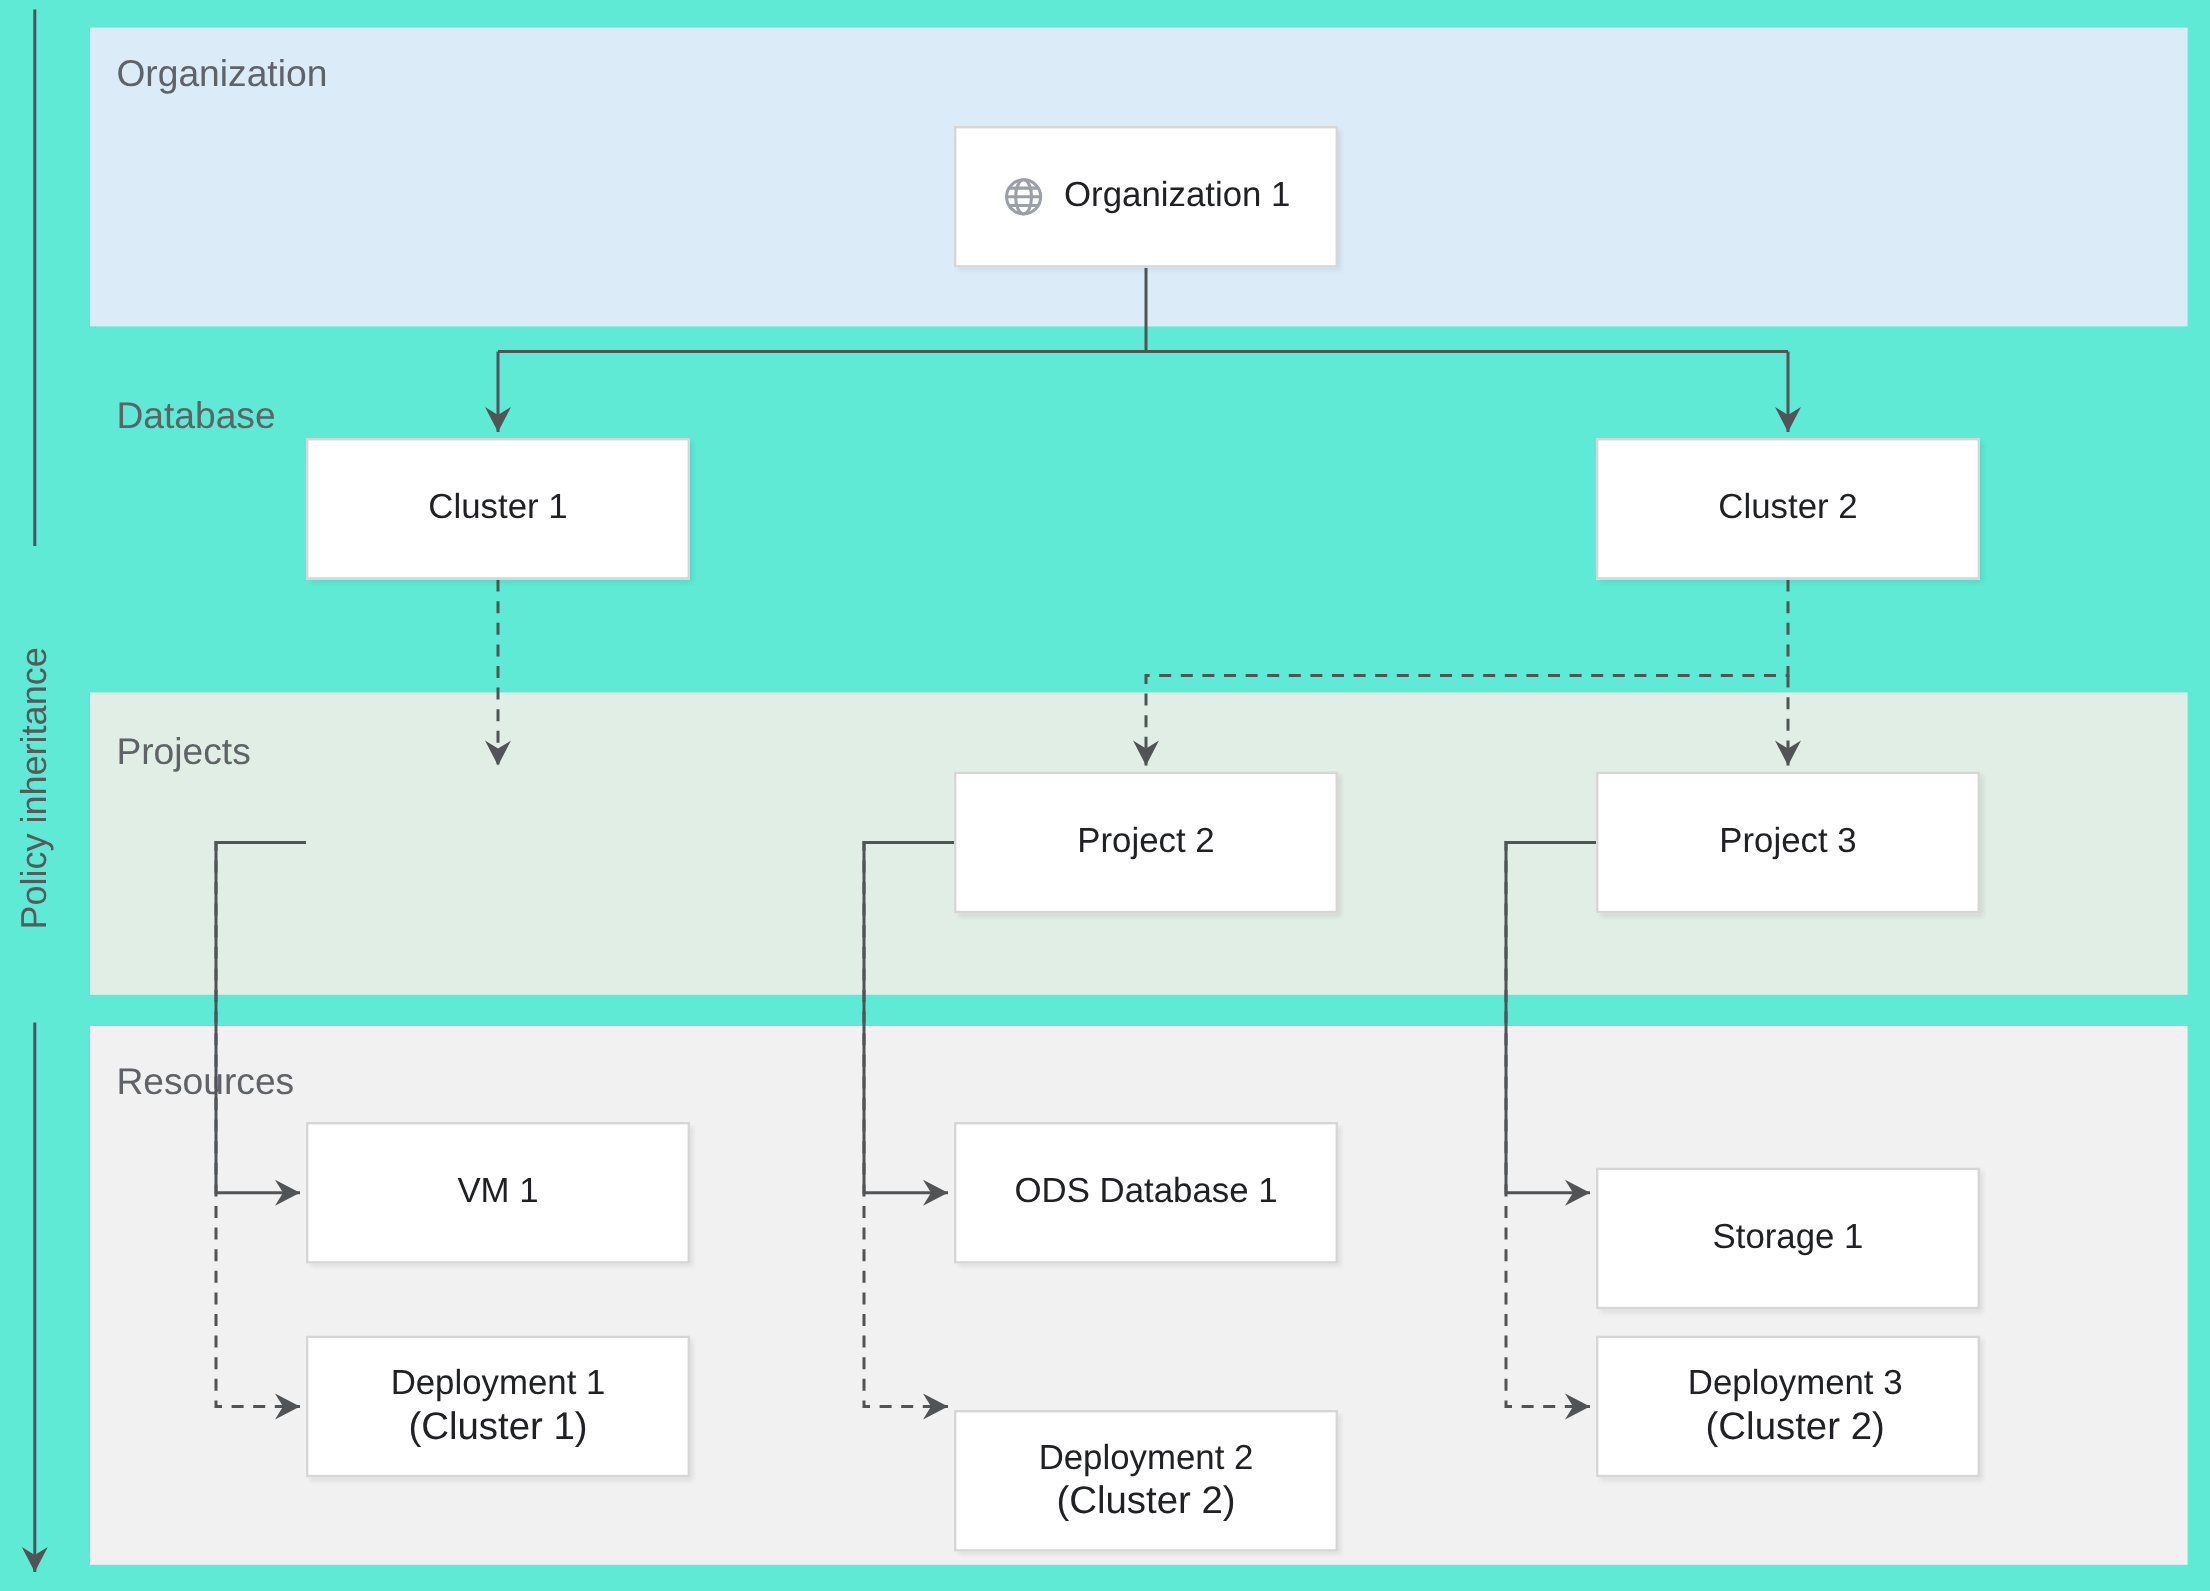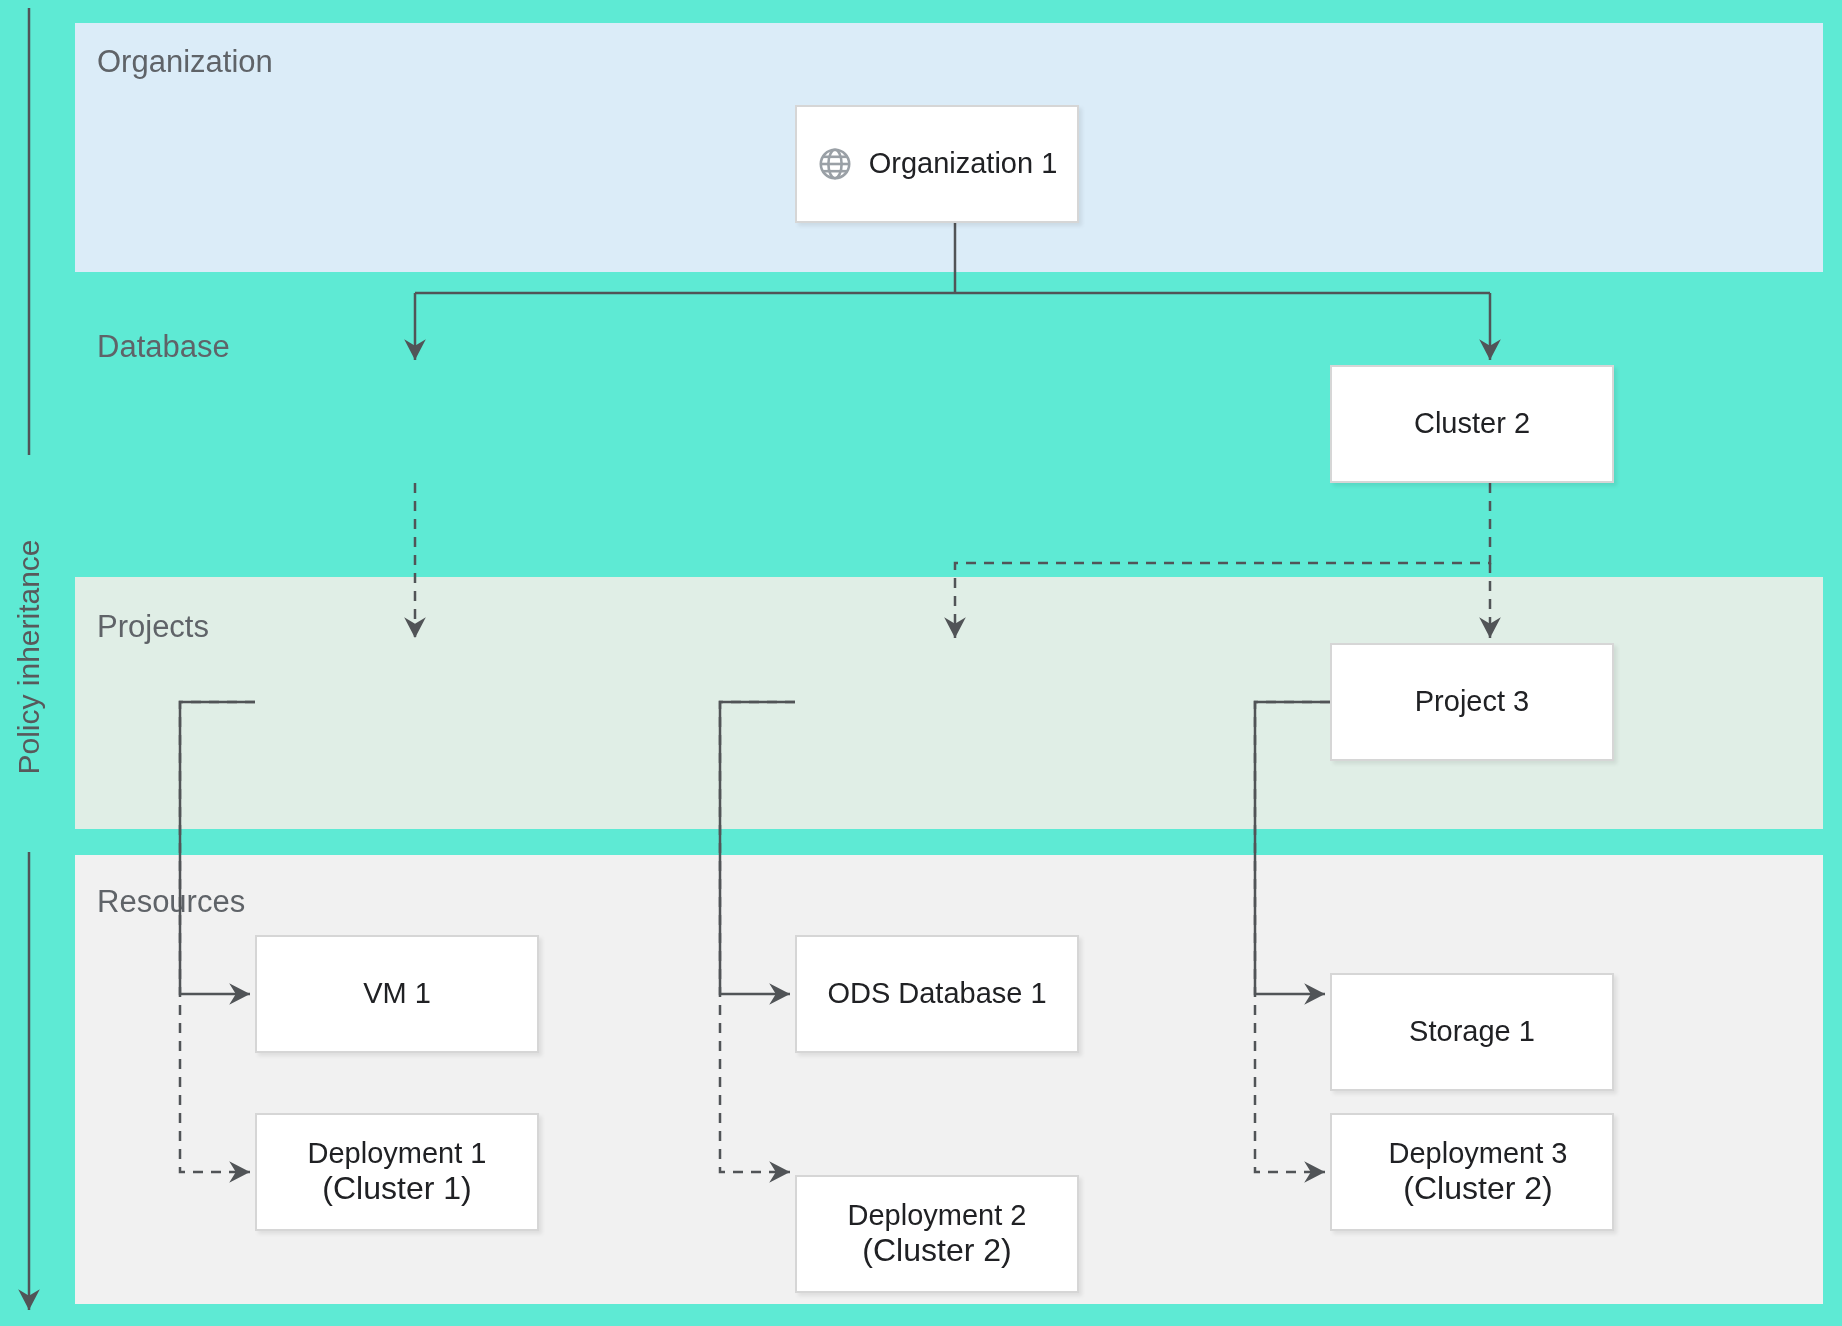--- a/index.html
+++ b/index.html
@@ -12,21 +12,21 @@
   .band.projects{top:577px;height:252px;background:#e0eee6;}
   .band.resources{top:855px;height:449px;background:#f1f1f1;}
   .section-label{
     position:absolute;left:97px;font-size:31px;color:#5f6368;line-height:1;white-space:nowrap;
   }
   .section-label.org{top:46px;}
   .section-label.clusters{top:331px;}
   .section-label.projects{top:611px;}
   .section-label.resources{top:886px;}
   .node{
-    position:absolute;width:284px;height:118px;background:#ffffff;
+    position:absolute;width:320px;height:118px;background:#ffffff;
     border:2px solid #d6d6d6;box-sizing:border-box;
     box-shadow:3px 3px 4px rgba(0,0,0,0.08);
     display:flex;align-items:center;justify-content:center;
     font-size:29px;color:#202124;line-height:1.15;white-space:nowrap;
   }
   .node.two-line{flex-direction:column;}
   .node .sublabel{font-size:32px;}
   .node.org1{left:795px;top:105px;gap:16px;}
   .node.cluster1{left:255px;top:365px;}
   .node.cluster2{left:1330px;top:365px;}
@@ -97,24 +97,30 @@
         <circle cx="18" cy="18" r="14.2"></circle>
         <ellipse cx="18" cy="18" rx="6.6" ry="14.2"></ellipse>
         <line x1="3.8" y1="18" x2="32.2" y2="18"></line>
         <line x1="5.9" y1="10.8" x2="30.1" y2="10.8"></line>
         <line x1="5.9" y1="25.2" x2="30.1" y2="25.2"></line>
       </g>
     </svg>
     <span>Organization 1</span>
   </div>
 
+  <div class="node cluster1">
+    <span>Cluster 1</span>
+  </div>
   <div class="node cluster2">
     <span>Cluster 2</span>
   </div>
 
+  <div class="node project2">
+    <span>Project 2</span>
+  </div>
   <div class="node project3">
     <span>Project 3</span>
   </div>
 
   <div class="node vm1">
     <span>VM 1</span>
   </div>
   <div class="node ods1">
     <span>ODS Database 1</span>
   </div>

